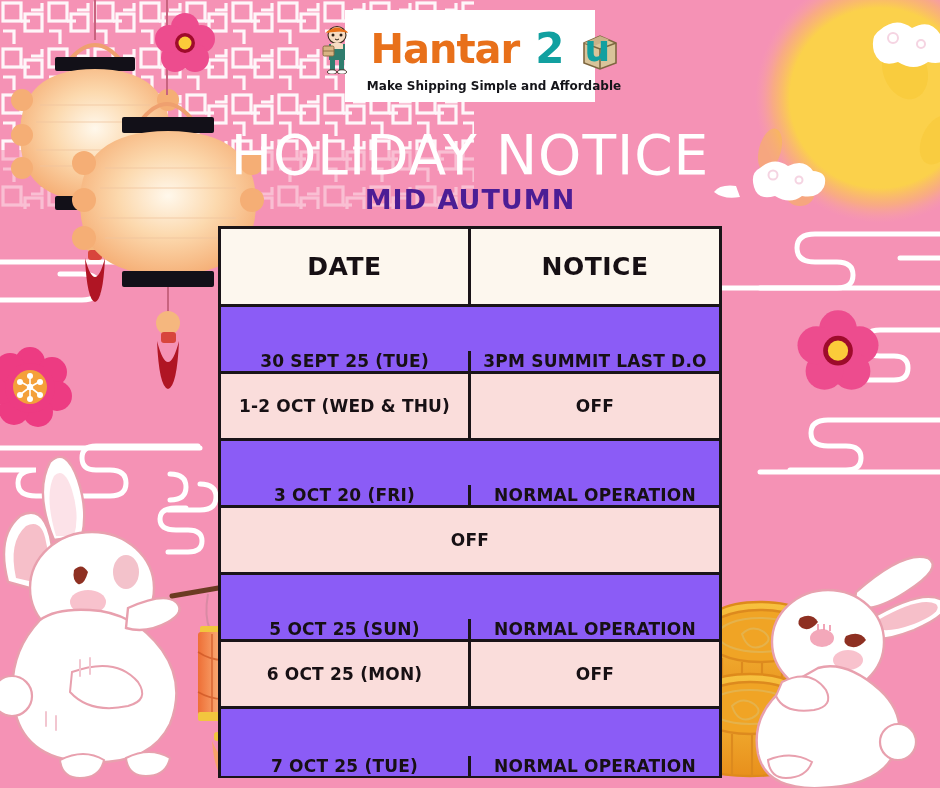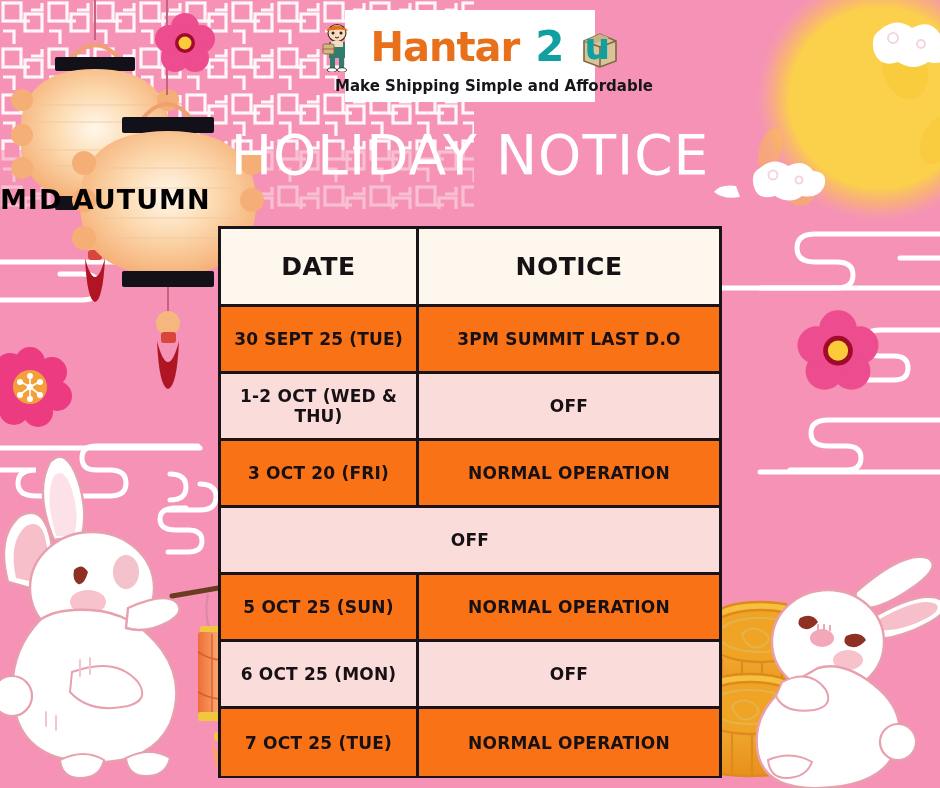--- a/index.html
+++ b/index.html
@@ -24,53 +24,53 @@
   .logo-row{ display:flex; align-items:center; justify-content:center; gap:16px; height:58px; }
   .logo-word{
     font-family:"DejaVu Sans", sans-serif;
     font-weight:bold; font-size:40px; letter-spacing:-1px; line-height:1;
   }
   .logo-hantar{ color:#E8701A; }
   .logo-2{ color:#11A0A0; font-size:42px; }
   .logo-u{ color:#11A0A0; font-size:36px; position:relative; z-index:2; margin-left:-2px;}
   .logo-tag{
     font-family:"DejaVu Sans", sans-serif;
-    font-weight:bold; font-size:15px; color:#15151A; margin-top:1px; white-space:nowrap;margin-left:48px;
+    font-weight:bold; font-size:12px; color:#15151A; margin-top:1px; white-space:nowrap;margin-left:48px;
   }
 
   
   .title{
     position:absolute; left:0; right:0; top:128px; text-align:center; z-index:5;
     font-family:"DejaVu Sans", sans-serif;
     font-weight:normal; font-size:55px; letter-spacing:1px; color:#FFFFFF; line-height:1;
   }
   .subtitle{
-    position:absolute; left:0; right:0; top:186px; text-align:left; z-index:5;
+    position:absolute; left:0; right:0; top:186px; text-align:center; z-index:5;
     font-family:"DejaVu Sans", sans-serif;
-    font-weight:bold; font-size:27px; letter-spacing:1px; color:#000000; line-height:1;
+    font-weight:bold; font-size:27px; letter-spacing:1px; color:#4c1d95; line-height:1;
   }
 
   
   .notice-table{
     position:absolute; left:218px; top:226px; width:504px; height:552px;
     z-index:4; border:3px solid #1A1418; background:#FCF6EB;
     display:flex; flex-direction:column;
   }
   .trow{ display:flex; flex:0 0 auto; border-bottom:3px solid #1A1418; }
   .trow:last-child{ border-bottom:none; }
   .trow.head{ height:78px; background:#FDF7EE; }
   .trow.body{ height:67px; }
-  .trow.shade-a{ background:#f97316; }
+  .trow.shade-a{ background:#8b5cf6;align-items:flex-end; }
   .trow.shade-b{ background:#FADDDB; }
   .cell{
     display:flex; align-items:center; justify-content:center; text-align:center;
     font-family:"DejaVu Sans", sans-serif;
     font-weight:bold; color:#171014; padding:0 6px;
   }
-  .cell.date{ width:198px; border-right:3px solid #1A1418; }
+  .cell.date{ width:250px; border-right:3px solid #1A1418; }
   .cell.notice{ flex:1; }
   .trow.head .cell{ font-size:25px; letter-spacing:0.5px; }
   .trow.body .cell{ font-size:17px; letter-spacing:0.2px; }
 </style>
 </head>
 <body>
 
 <div id="bg">
 <svg viewBox="0 0 940 788" xmlns="http://www.w3.org/2000/svg">
   <defs>

